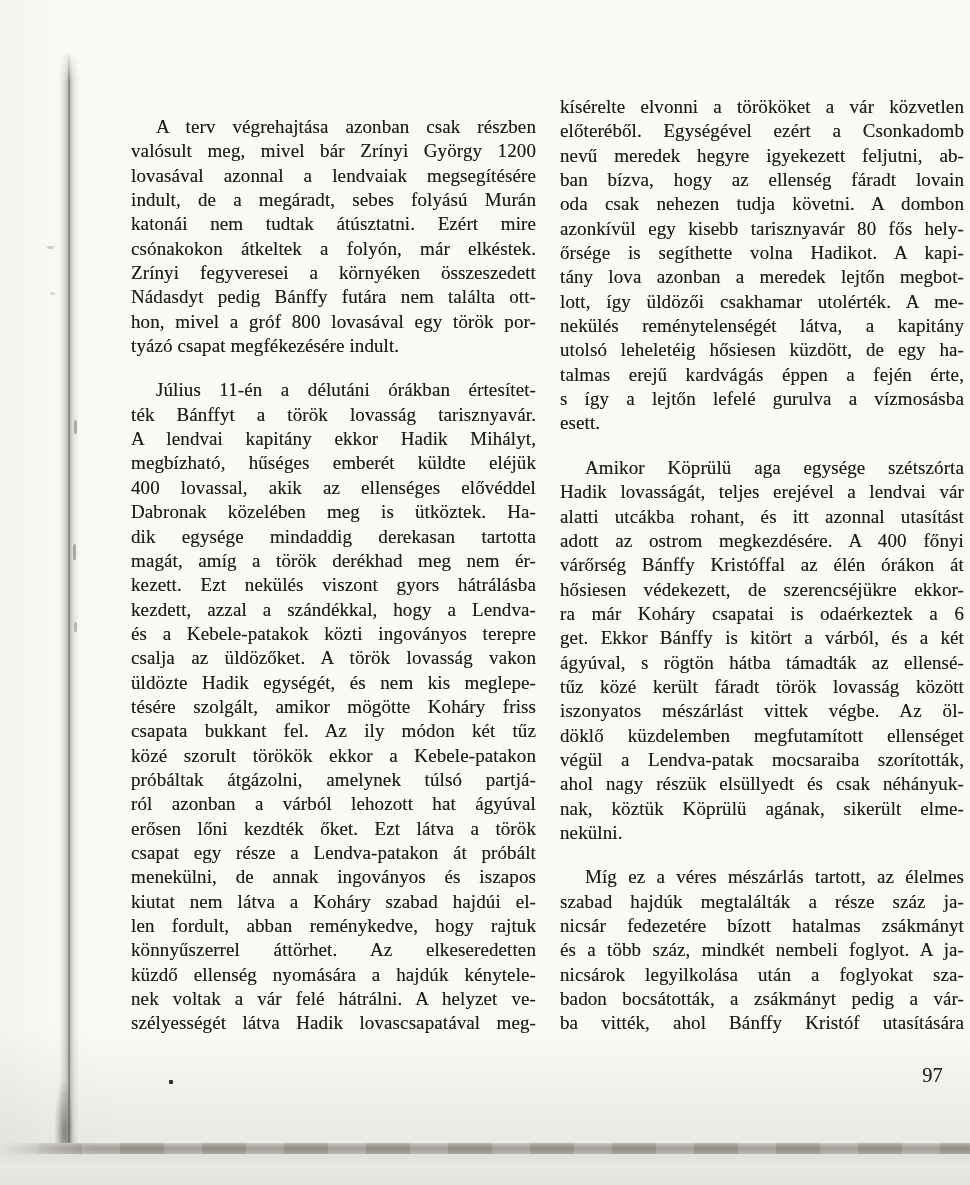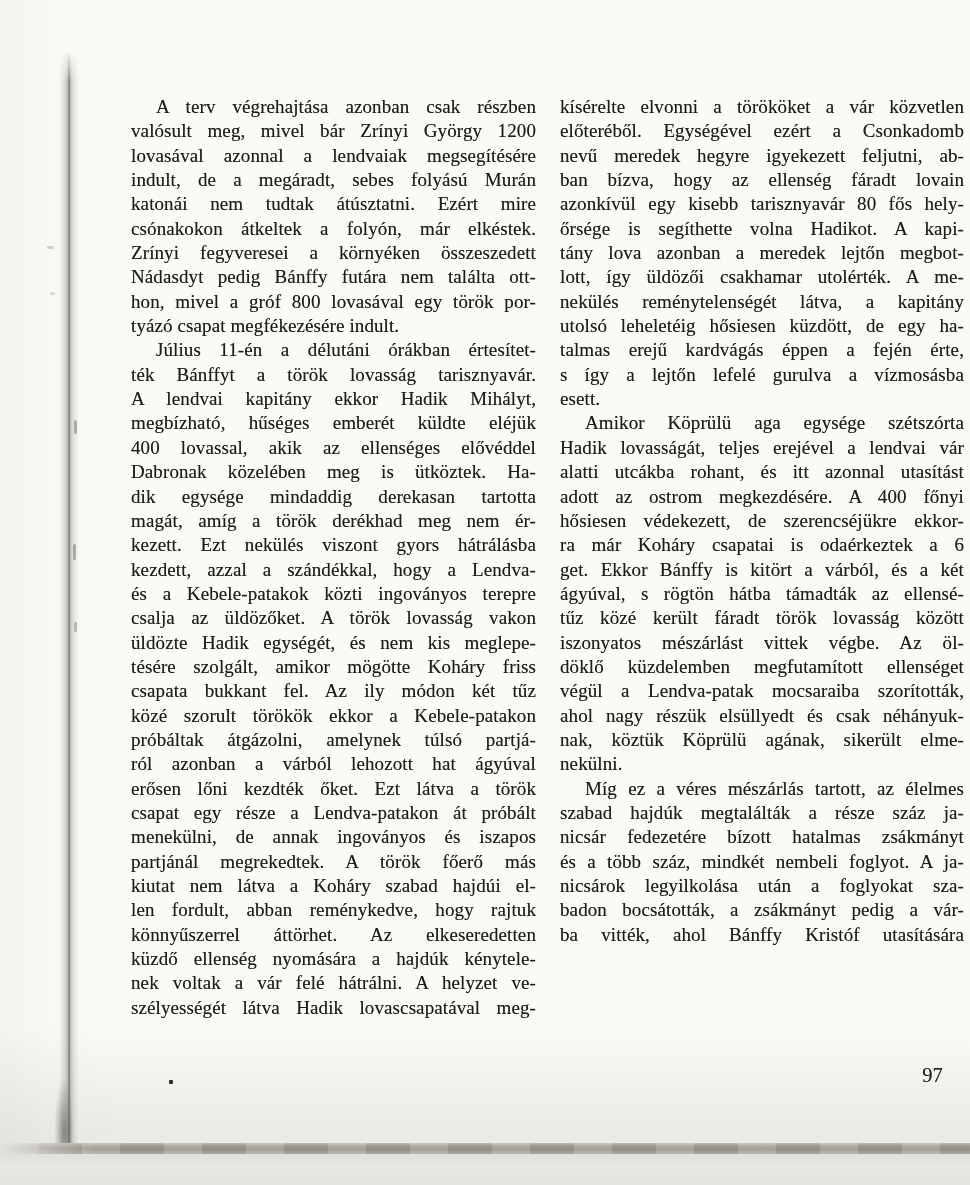--- a/index.html
+++ b/index.html
@@ -51,21 +51,21 @@
     text-shadow: 0 0 0.5px rgba(29,28,25,0.55);
     letter-spacing: 0.1px;
   }
   #col-left  { left: 131px; width: 405px; }
   #col-right { left: 560px; width: 404px; }
   .line {
     height: 24.35px; overflow: hidden;
     text-align: justify; text-align-last: justify;
   }
   .line.para-end { text-align-last: left; }
-  .line.indent { text-indent: 25px; }
+  .line.indent { text-indent: 25px; margin-top: 20px; }
   
   .page-number {
     position: absolute; left: 905px; top: 1063px; width: 55px;
     text-align: center; font-size: 20.5px; line-height: 24px;
     color: #24231f; text-shadow: 0 0 0.5px rgba(36,35,31,0.5);
   }
   
   .ink-dot {
     position: absolute; left: 169px; top: 1080px; width: 4px; height: 4px;
     border-radius: 1px; background: #2e2d29;
@@ -116,46 +116,47 @@
         <div class="line">csalja az üldözőket. A török lovasság vakon</div>
         <div class="line">üldözte Hadik egységét, és nem kis meglepe-</div>
         <div class="line">tésére szolgált, amikor mögötte Koháry friss</div>
         <div class="line">csapata bukkant fel. Az ily módon két tűz</div>
         <div class="line">közé szorult törökök ekkor a Kebele-patakon</div>
         <div class="line">próbáltak átgázolni, amelynek túlsó partjá-</div>
         <div class="line">ról azonban a várból lehozott hat ágyúval</div>
         <div class="line">erősen lőni kezdték őket. Ezt látva a török</div>
         <div class="line">csapat egy része a Lendva-patakon át próbált</div>
         <div class="line">menekülni, de annak ingoványos és iszapos</div>
-        <div class="line">partjánál megrekedtek. A török főerő más</div>
         <div class="line">kiutat nem látva a Koháry szabad hajdúi el-</div>
         <div class="line">len fordult, abban reménykedve, hogy rajtuk</div>
         <div class="line">könnyűszerrel áttörhet. Az elkeseredetten</div>
         <div class="line">küzdő ellenség nyomására a hajdúk kénytele-</div>
         <div class="line">nek voltak a vár felé hátrálni. A helyzet ve-</div>
         <div class="line">szélyességét látva Hadik lovascsapatával meg-</div>
       </div>
     <div class="col" id="col-right">
         <div class="line">kísérelte elvonni a törököket a vár közvetlen</div>
         <div class="line">előteréből. Egységével ezért a Csonkadomb</div>
         <div class="line">nevű meredek hegyre igyekezett feljutni, ab-</div>
         <div class="line">ban bízva, hogy az ellenség fáradt lovain</div>
+        <div class="line">oda csak nehezen tudja követni. A dombon</div>
         <div class="line">azonkívül egy kisebb tarisznyavár 80 fős hely-</div>
         <div class="line">őrsége is segíthette volna Hadikot. A kapi-</div>
         <div class="line">tány lova azonban a meredek lejtőn megbot-</div>
         <div class="line">lott, így üldözői csakhamar utolérték. A me-</div>
         <div class="line">nekülés reménytelenségét látva, a kapitány</div>
         <div class="line">utolsó leheletéig hősiesen küzdött, de egy ha-</div>
         <div class="line">talmas erejű kardvágás éppen a fején érte,</div>
         <div class="line">s így a lejtőn lefelé gurulva a vízmosásba</div>
         <div class="line para-end">esett.</div>
         <div class="line indent">Amikor Köprülü aga egysége szétszórta</div>
         <div class="line">Hadik lovasságát, teljes erejével a lendvai vár</div>
         <div class="line">alatti utcákba rohant, és itt azonnal utasítást</div>
         <div class="line">adott az ostrom megkezdésére. A 400 főnyi</div>
+        <div class="line">várőrség Bánffy Kristóffal az élén órákon át</div>
         <div class="line">hősiesen védekezett, de szerencséjükre ekkor-</div>
         <div class="line">ra már Koháry csapatai is odaérkeztek a 6</div>
         <div class="line">get. Ekkor Bánffy is kitört a várból, és a két</div>
         <div class="line">ágyúval, s rögtön hátba támadták az ellensé-</div>
         <div class="line">tűz közé került fáradt török lovasság között</div>
         <div class="line">iszonyatos mészárlást vittek végbe. Az öl-</div>
         <div class="line">döklő küzdelemben megfutamított ellenséget</div>
         <div class="line">végül a Lendva-patak mocsaraiba szorították,</div>
         <div class="line">ahol nagy részük elsüllyedt és csak néhányuk-</div>
         <div class="line">nak, köztük Köprülü agának, sikerült elme-</div>

